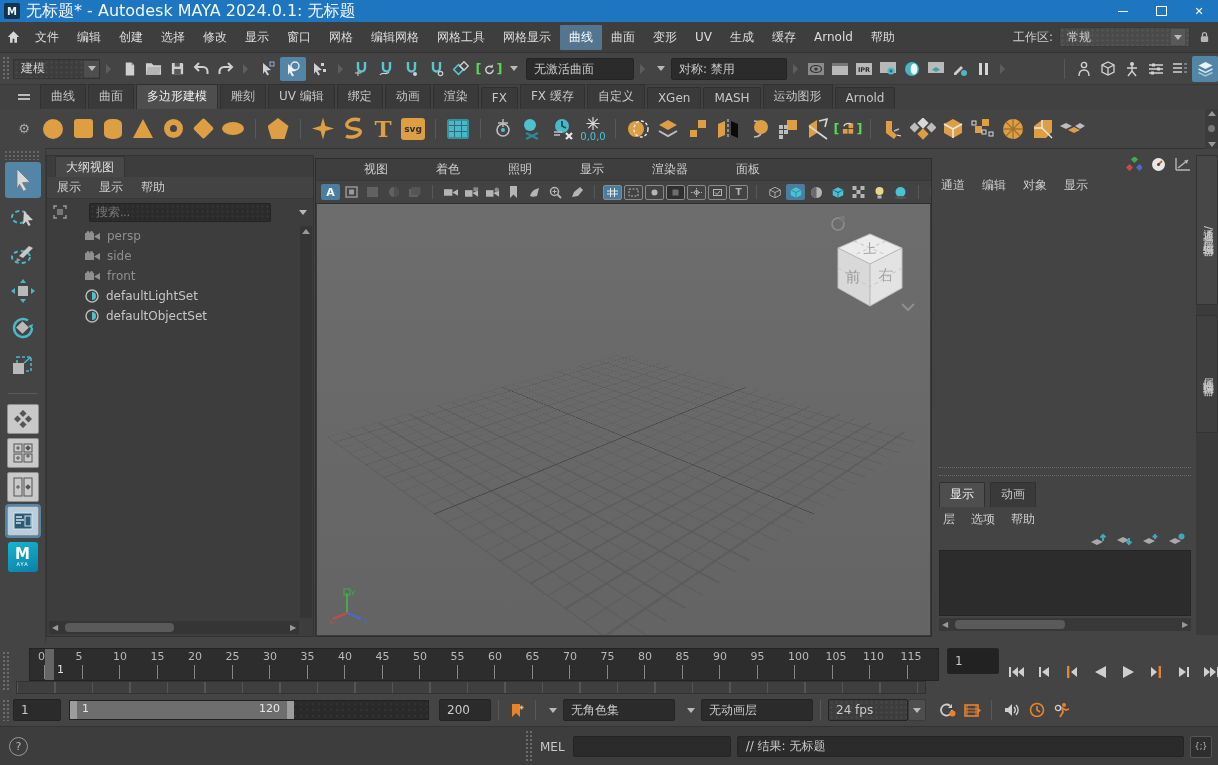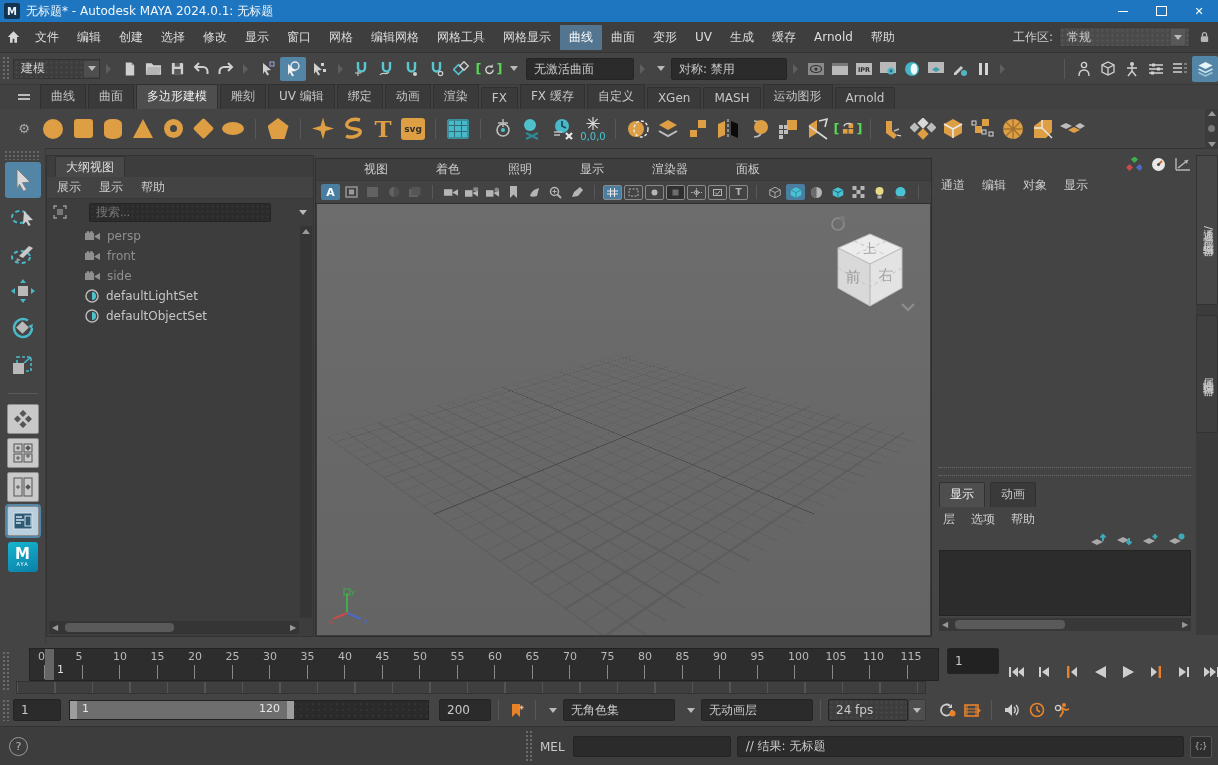--- a/index.html
+++ b/index.html
@@ -16,21 +16,21 @@
          padding:2px 7px;height:16px;line-height:16px;white-space:nowrap;overflow:hidden;}
   .dd{width:0;height:0;border-left:4px solid transparent;border-right:4px solid transparent;border-top:5px solid #b9b9b9;display:inline-block;margin-left:6px;flex:none;}
   .ibtn{display:flex;align-items:center;justify-content:center;flex:none;border-radius:2px;}
   .ibtn.active{background:#5285a6;}
   svg{display:block;}
 
   
   .titlebar{position:absolute;left:0;top:0;width:1218px;height:22px;background:#1d76bf;color:#fff;display:flex;align-items:center;}
   .appic{width:16px;height:16px;margin:0 6px 0 4px;background:#12344f;border-radius:2px;color:#e8f4ff;
          font-size:10px;font-weight:bold;display:flex;align-items:center;justify-content:center;}
-  .title{font-size:12px;color:#f2f6fa;}
+  .title{font-size:16px;color:#f2f6fa;}
   .winbtns{margin-left:auto;display:flex;height:22px;}
   .wbtn{width:38px;height:22px;display:flex;align-items:center;justify-content:center;color:#fff;font-size:11px;}
   .wbtn .minbar{width:10px;height:1px;background:#fff;}
   .wbtn .maxbox{width:9px;height:8px;border:1px solid #fff;}
 
   
   .menubar{position:absolute;left:0;top:22px;width:1218px;height:30px;background:#3e3e3e;border-bottom:1px solid #333;}
   .mi{padding:4px 9px;color:#dcdcdc;white-space:nowrap;}
   .mi.active{background:#54758f;color:#fff;border-radius:1px;}
   .wslabel{color:#cfcfcf;margin:0 6px 0 10px;}
@@ -748,30 +748,30 @@
           </svg>
         <span class="lbl">persp</span>
       </div>
       <div class="ol-row">
         <svg width="15" height="10" viewBox="0 0 15 10">
             <rect x="0" y="2" width="9" height="7" fill="#8f8f8f"></rect>
             <path d="M9 5.5L15 2v7z" fill="#8f8f8f"></path>
             <circle cx="3" cy="1.5" r="1.5" fill="#8f8f8f"></circle>
             <circle cx="6.5" cy="1.5" r="1.5" fill="#8f8f8f"></circle>
           </svg>
-        <span class="lbl">front</span>
+        <span class="lbl">side</span>
       </div>
       <div class="ol-row">
         <svg width="15" height="10" viewBox="0 0 15 10">
             <rect x="0" y="2" width="9" height="7" fill="#8f8f8f"></rect>
             <path d="M9 5.5L15 2v7z" fill="#8f8f8f"></path>
             <circle cx="3" cy="1.5" r="1.5" fill="#8f8f8f"></circle>
             <circle cx="6.5" cy="1.5" r="1.5" fill="#8f8f8f"></circle>
           </svg>
-        <span class="lbl">side</span>
+        <span class="lbl">front</span>
       </div>
       <div class="ol-row set">
         <svg width="14" height="14" viewBox="0 0 14 14">
             <circle cx="7" cy="7" r="6" fill="none" stroke="#b9b9b9" stroke-width="1.5"></circle>
             <path d="M7 3a4 4 0 0 1 0 8z" fill="#4fc1cc"></path>
           </svg>
         <span class="lbl">defaultLightSet</span>
       </div>
       <div class="ol-row set">
         <svg width="14" height="14" viewBox="0 0 14 14">

